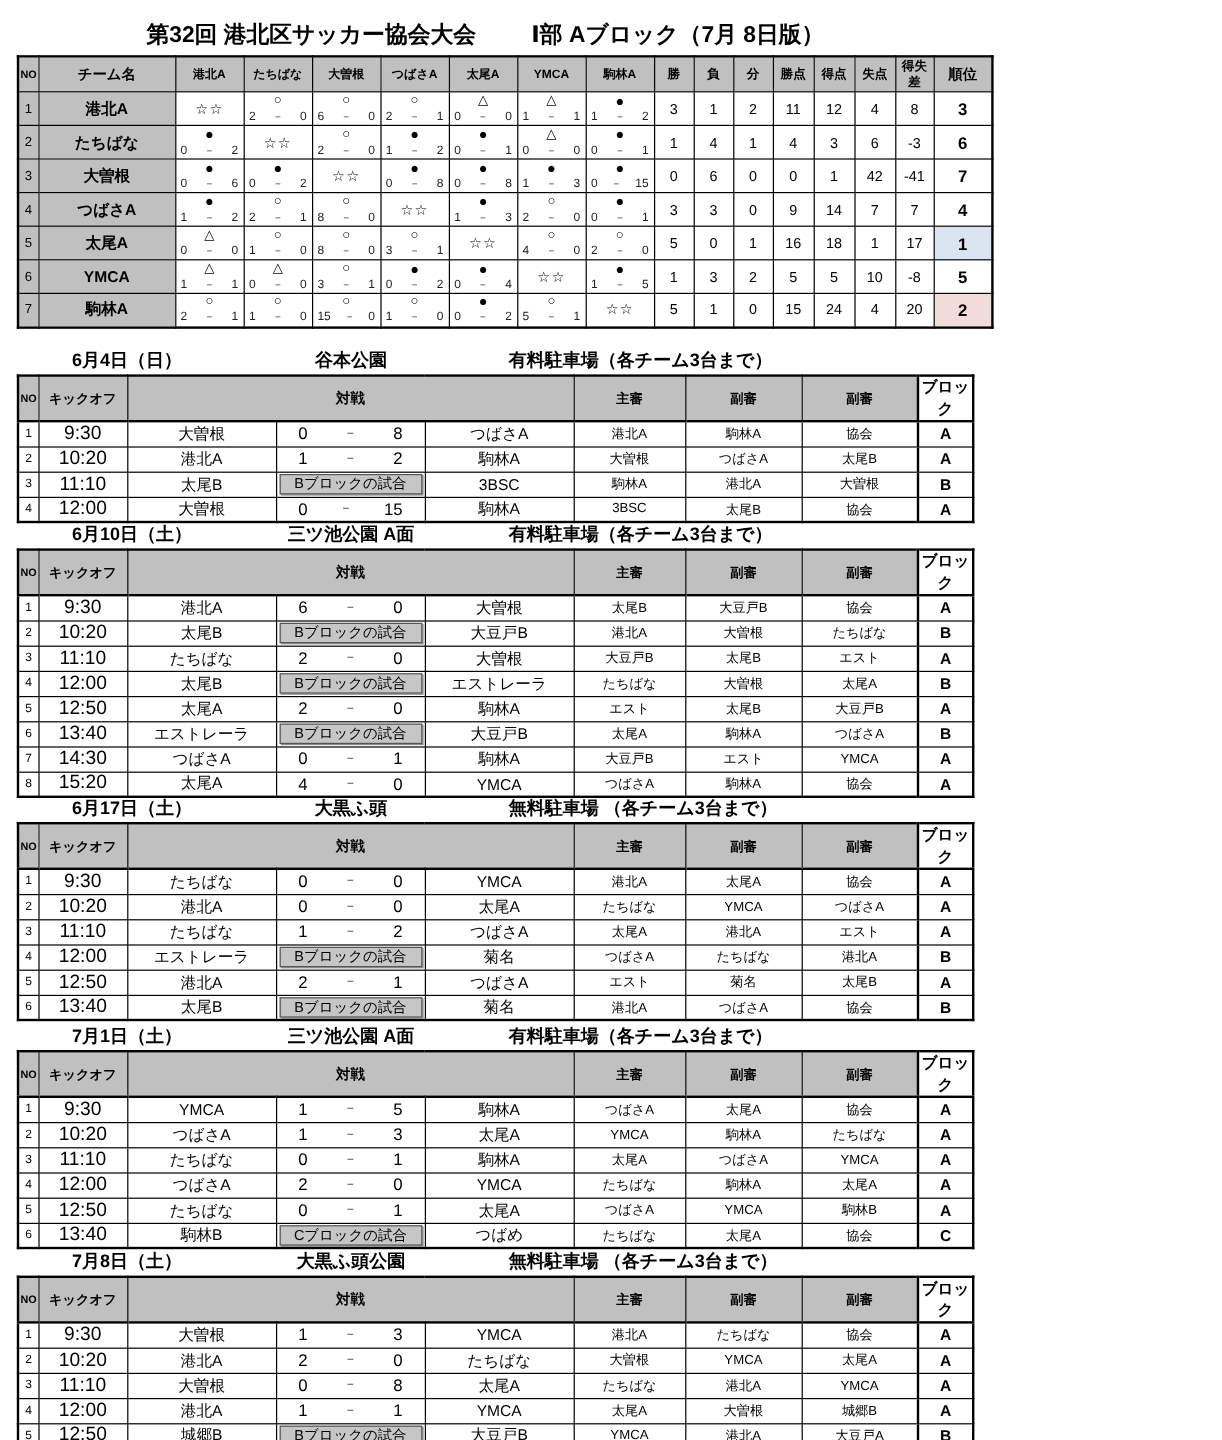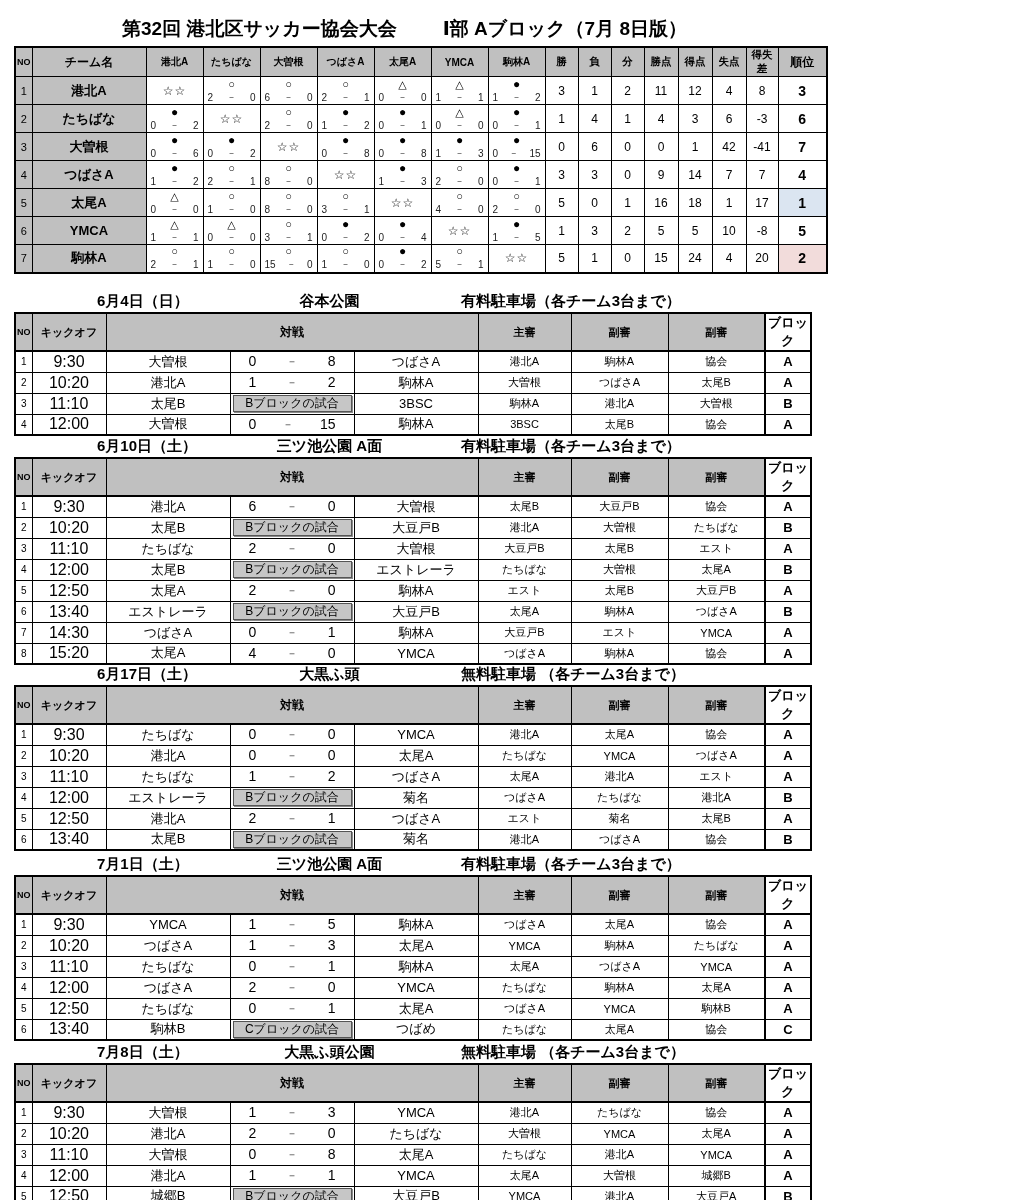--- a/index.html
+++ b/index.html
@@ -28,21 +28,21 @@
   .res .sym.loss{font-size:12px;}
   .res .score{display:flex;justify-content:space-between;padding:0 4px;font-size:10px;line-height:13px;color:#222;}
   .res .score .dash{font-size:9px;}
   .res .self{font-size:12px;letter-spacing:1px;line-height:26px;}
   .st-table td.stat{font-size:12px;}
   .st-table td.rank{font-size:14px;font-weight:bold;}
   .hl-first{background:#dbe5f1;}
   .hl-second{background:#f2dcdb;}
   
   .section{position:absolute;left:0;width:1018px;}
-  .sec-head{display:flex;font-weight:bold;font-size:15px;height:20px;line-height:17px;white-space:nowrap;padding-left:37px;}
+  .sec-head{display:flex;font-weight:bold;font-size:15px;height:20px;line-height:17px;white-space:nowrap;}
   .sec-head .d{margin-left:60px;width:165px;}
   .sec-head .v{width:135px;text-align:center;}
   .sec-head .p{margin-left:64px;}
   .sc-table{margin-left:14px;}
   .sc-table thead tr{height:22px;}
   .sc-table thead th{border-bottom:2px solid #000;font-size:11px;}
   .sc-table thead th.th-no{font-size:9px;}
   .sc-table thead th.th-taisen{font-size:12px;text-align:center;}
   .sc-table thead th.th-block{background:#fff;font-size:13px;border-left:2px solid #000;}
   .sc-table tbody tr{height:21px;}

